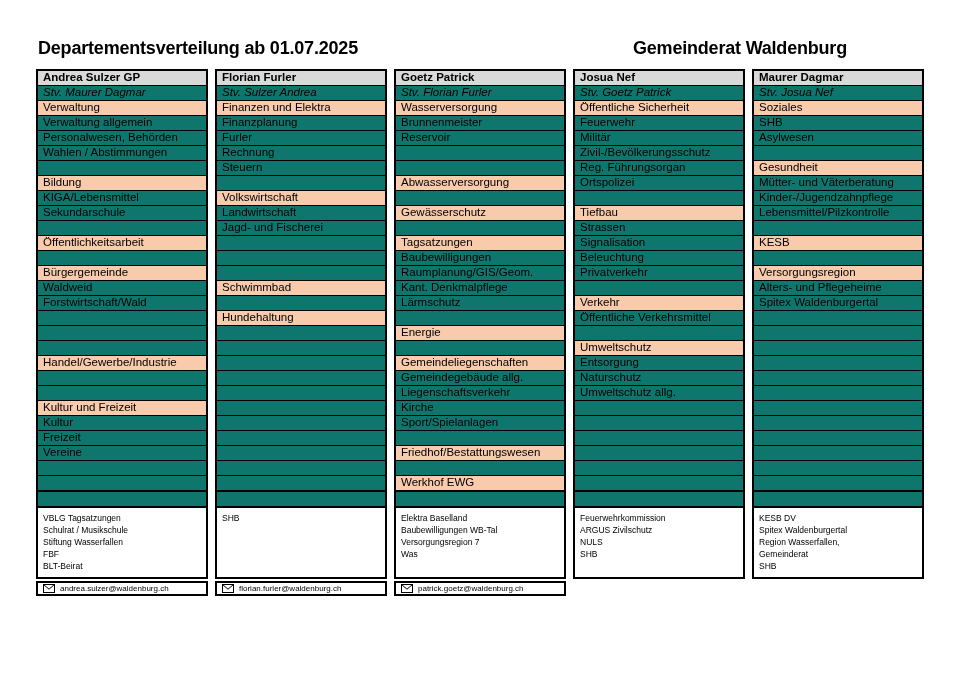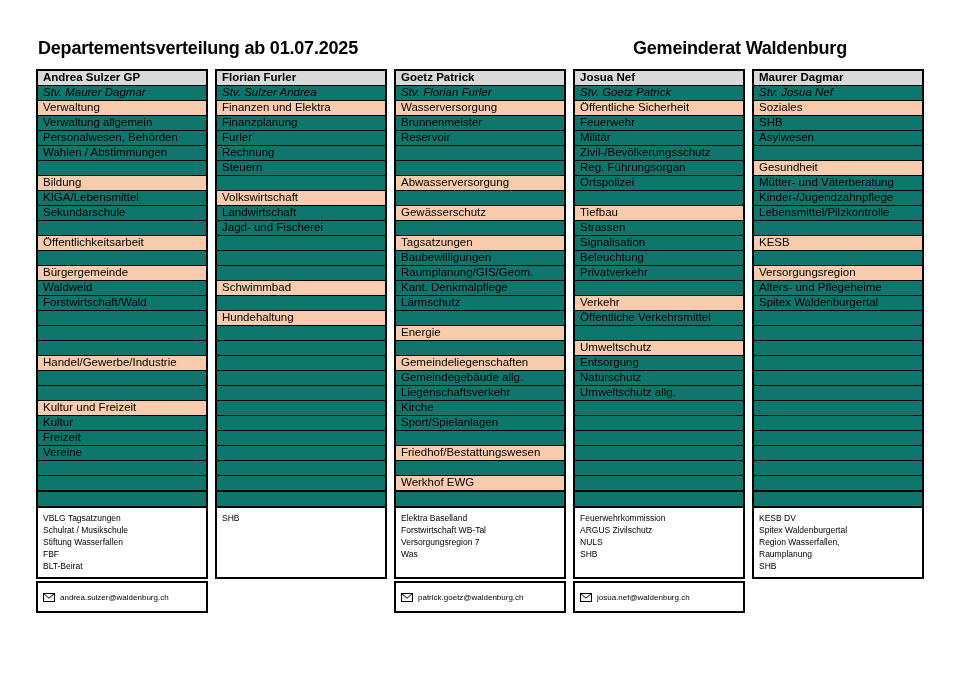--- a/index.html
+++ b/index.html
@@ -47,21 +47,21 @@
     height: 71px;
     padding: 4px 2px 0 5px;
     font-size: 8.5px; line-height: 12px;
     overflow: hidden;
   }
   .note-line { white-space: nowrap; overflow: hidden; }
 
   .email {
     border: 2px solid #000;
     margin-top: 2px;
-    height: 32px;
+    height: 15px;
     display: flex; align-items: center;
     padding-left: 5px; gap: 5px;
     font-size: 8px;
     white-space: nowrap; overflow: hidden;
   }
   .email svg { flex: 0 0 auto; display: block; }
 </style>
 </head>
 <body style="--category-fill: #F8CBAD; --header-fill: #D9D9D9;">
 
@@ -147,20 +147,29 @@
         <div class="cell"></div>
         <div class="cell"></div>
         <div class="cell"></div>
         <div class="cell"></div>
         <div class="cell"></div>
         <div class="cell sep-top"></div>
       </div>
       <div class="notes">
         <div class="note-line">SHB</div>
       </div>
+      <div class="email">
+        <span>
+          <svg width="12" height="9" viewBox="0 0 12 9">
+            <rect x="0.5" y="0.5" width="11" height="8" fill="none" stroke="#000" stroke-width="1"></rect>
+            <path d="M0.5 0.5 L6 5.2 L11.5 0.5" fill="none" stroke="#000" stroke-width="1"></path>
+          </svg>
+        </span>
+        <span>florian.furler@waldenburg.ch</span>
+      </div>
     </div>
     <div class="col">
       <div class="grid">
         <div class="cell head">Goetz Patrick</div>
         <div class="cell stv">Stv. Florian Furler</div>
         <div class="cell cat">Wasserversorgung</div>
         <div class="cell">Brunnenmeister</div>
         <div class="cell">Reservoir</div>
         <div class="cell"></div>
         <div class="cell"></div>
@@ -182,21 +191,21 @@
         <div class="cell">Kirche</div>
         <div class="cell">Sport/Spielanlagen</div>
         <div class="cell"></div>
         <div class="cell cat">Friedhof/Bestattungswesen</div>
         <div class="cell"></div>
         <div class="cell cat">Werkhof EWG</div>
         <div class="cell sep-top"></div>
       </div>
       <div class="notes">
         <div class="note-line">Elektra Baselland</div>
-        <div class="note-line">Forstwirtschaft WB-Tal</div>
+        <div class="note-line">Baubewilligungen WB-Tal</div>
         <div class="note-line">Versorgungsregion 7</div>
         <div class="note-line">Was</div>
       </div>
       <div class="email">
         <span>
           <svg width="12" height="9" viewBox="0 0 12 9">
             <rect x="0.5" y="0.5" width="11" height="8" fill="none" stroke="#000" stroke-width="1"></rect>
             <path d="M0.5 0.5 L6 5.2 L11.5 0.5" fill="none" stroke="#000" stroke-width="1"></path>
           </svg>
         </span>
@@ -234,29 +243,20 @@
         <div class="cell"></div>
         <div class="cell"></div>
         <div class="cell sep-top"></div>
       </div>
       <div class="notes">
         <div class="note-line">Feuerwehrkommission</div>
         <div class="note-line">ARGUS Zivilschutz</div>
         <div class="note-line">NULS</div>
         <div class="note-line">SHB</div>
       </div>
-      <div class="email">
-        <span>
-          <svg width="12" height="9" viewBox="0 0 12 9">
-            <rect x="0.5" y="0.5" width="11" height="8" fill="none" stroke="#000" stroke-width="1"></rect>
-            <path d="M0.5 0.5 L6 5.2 L11.5 0.5" fill="none" stroke="#000" stroke-width="1"></path>
-          </svg>
-        </span>
-        <span>josua.nef@waldenburg.ch</span>
-      </div>
     </div>
     <div class="col">
       <div class="grid">
         <div class="cell head">Maurer Dagmar</div>
         <div class="cell stv">Stv. Josua Nef</div>
         <div class="cell cat">Soziales</div>
         <div class="cell">SHB</div>
         <div class="cell">Asylwesen</div>
         <div class="cell"></div>
         <div class="cell cat">Gesundheit</div>
@@ -280,17 +280,17 @@
         <div class="cell"></div>
         <div class="cell"></div>
         <div class="cell"></div>
         <div class="cell"></div>
         <div class="cell sep-top"></div>
       </div>
       <div class="notes">
         <div class="note-line">KESB DV</div>
         <div class="note-line">Spitex Waldenburgertal</div>
         <div class="note-line">Region Wasserfallen,</div>
-        <div class="note-line">Raumplanung</div>
+        <div class="note-line">Gemeinderat</div>
         <div class="note-line">SHB</div>
       </div>
     </div>
   </div>
 
 </body></html>

